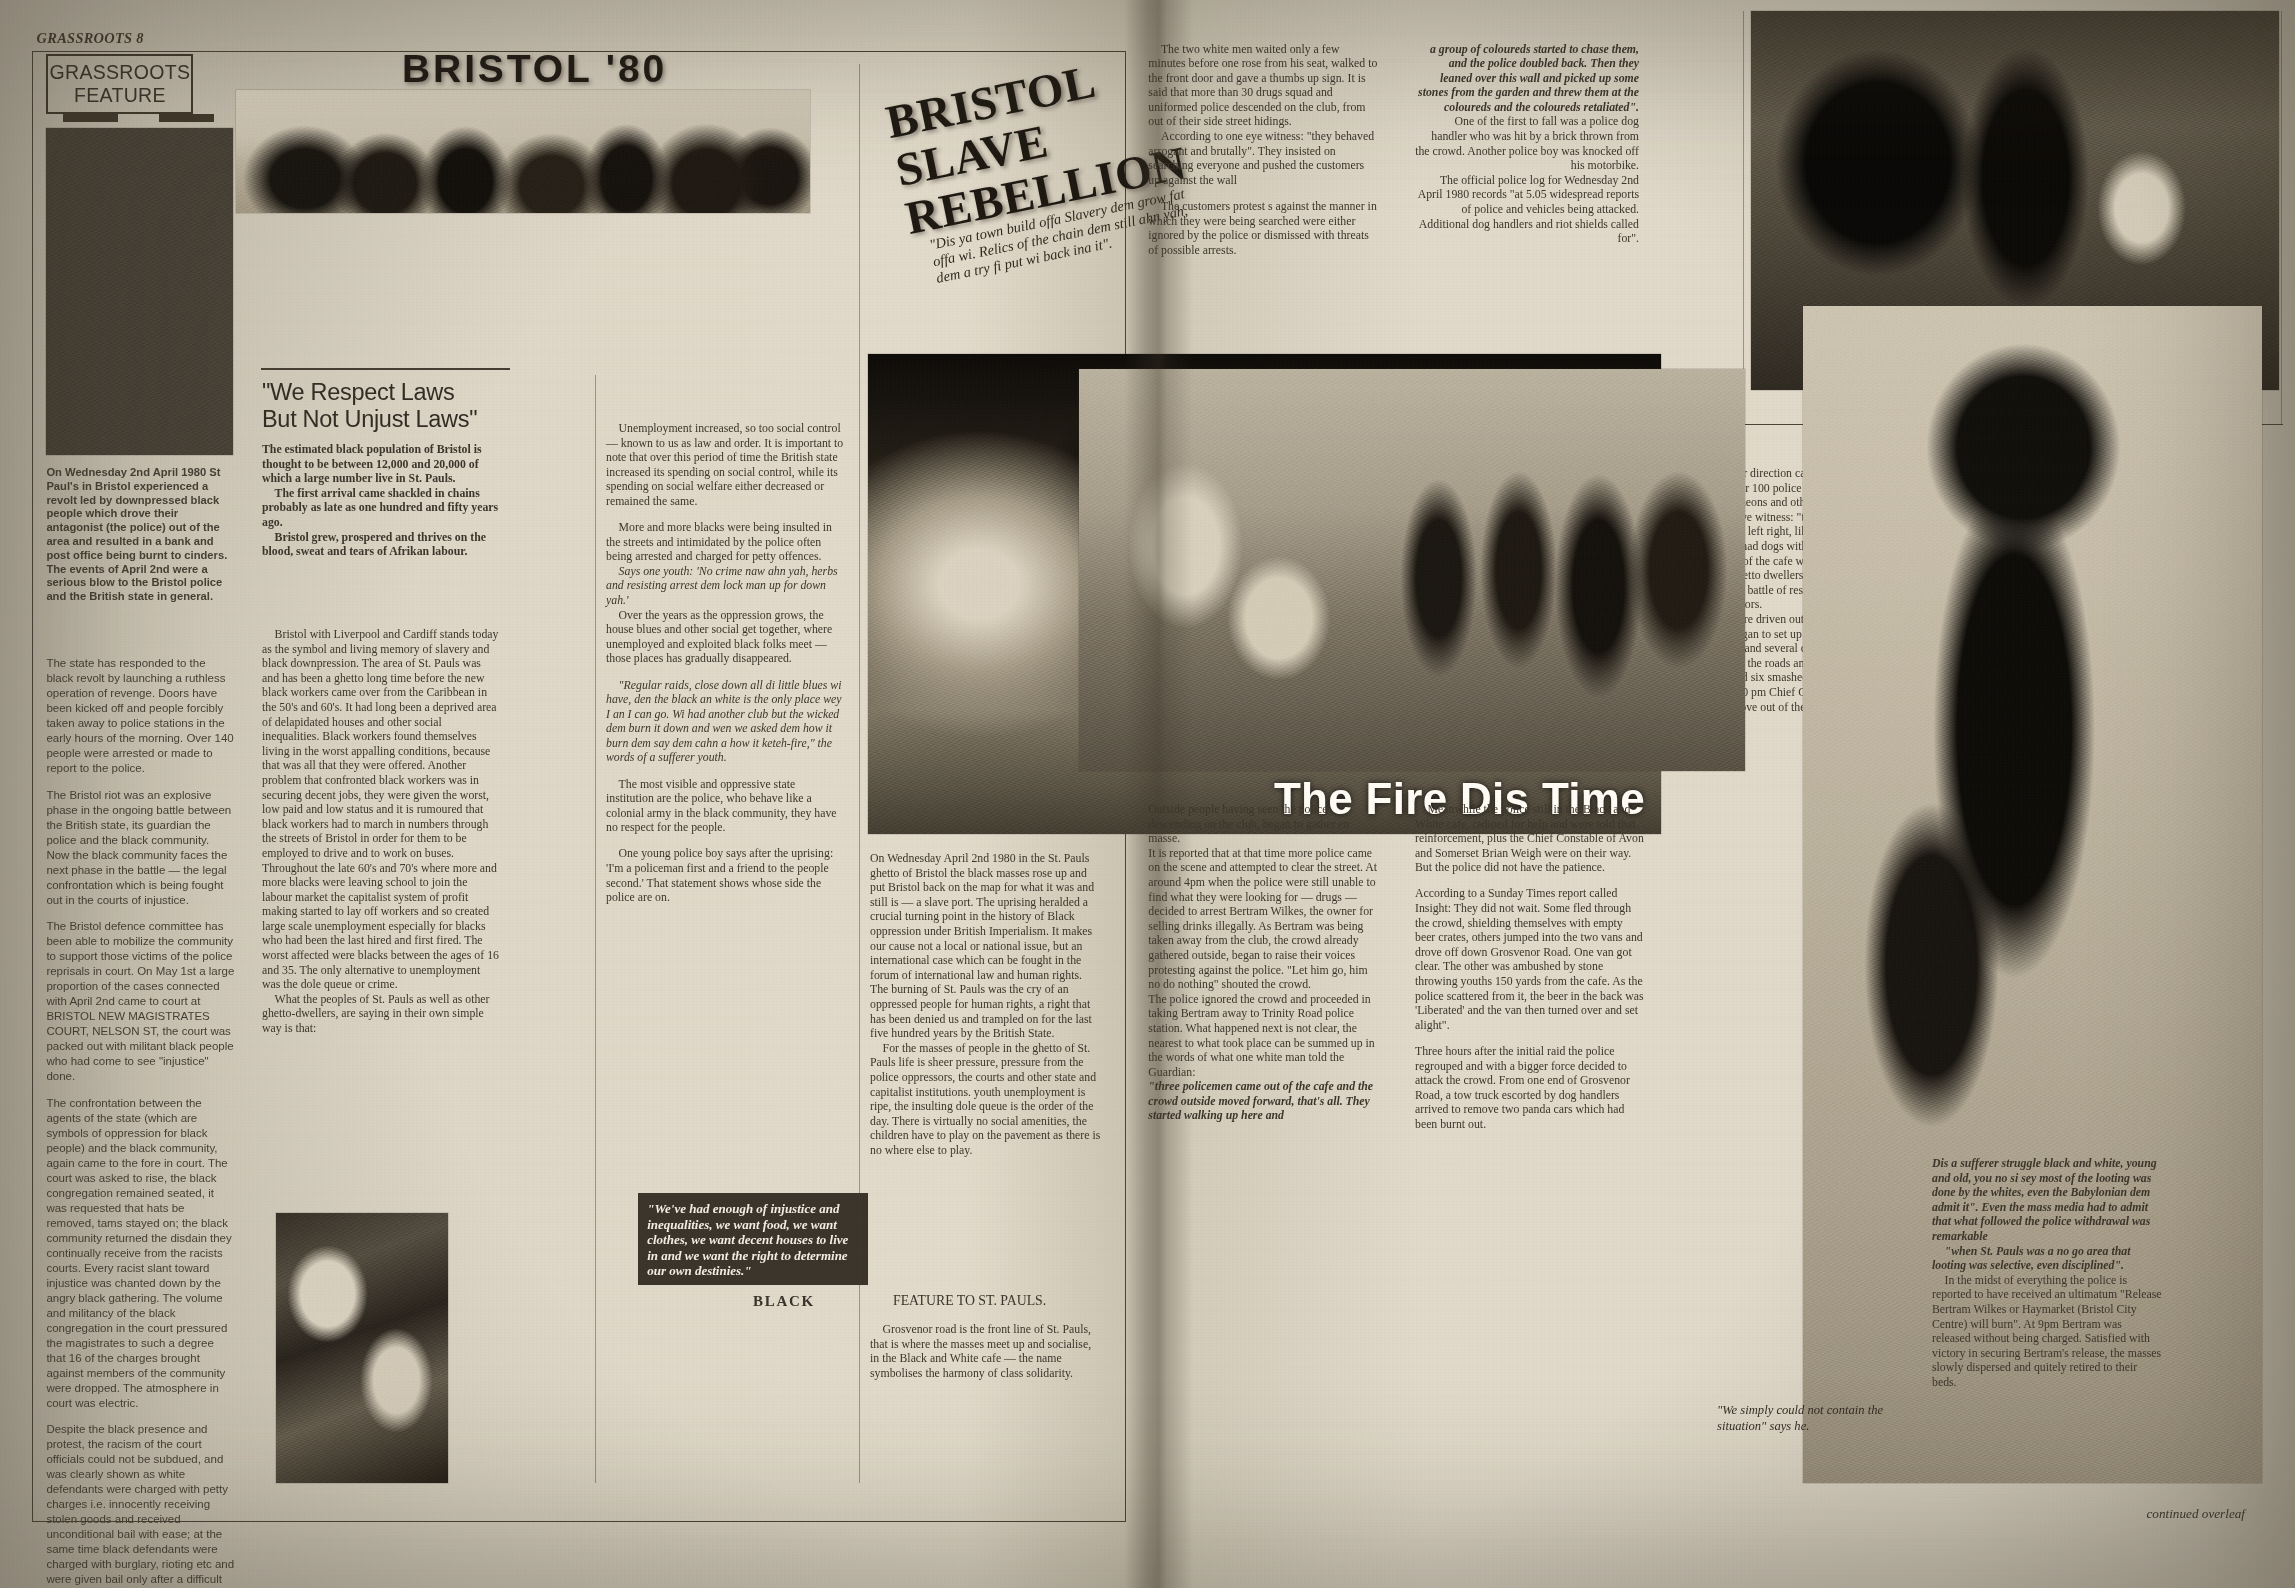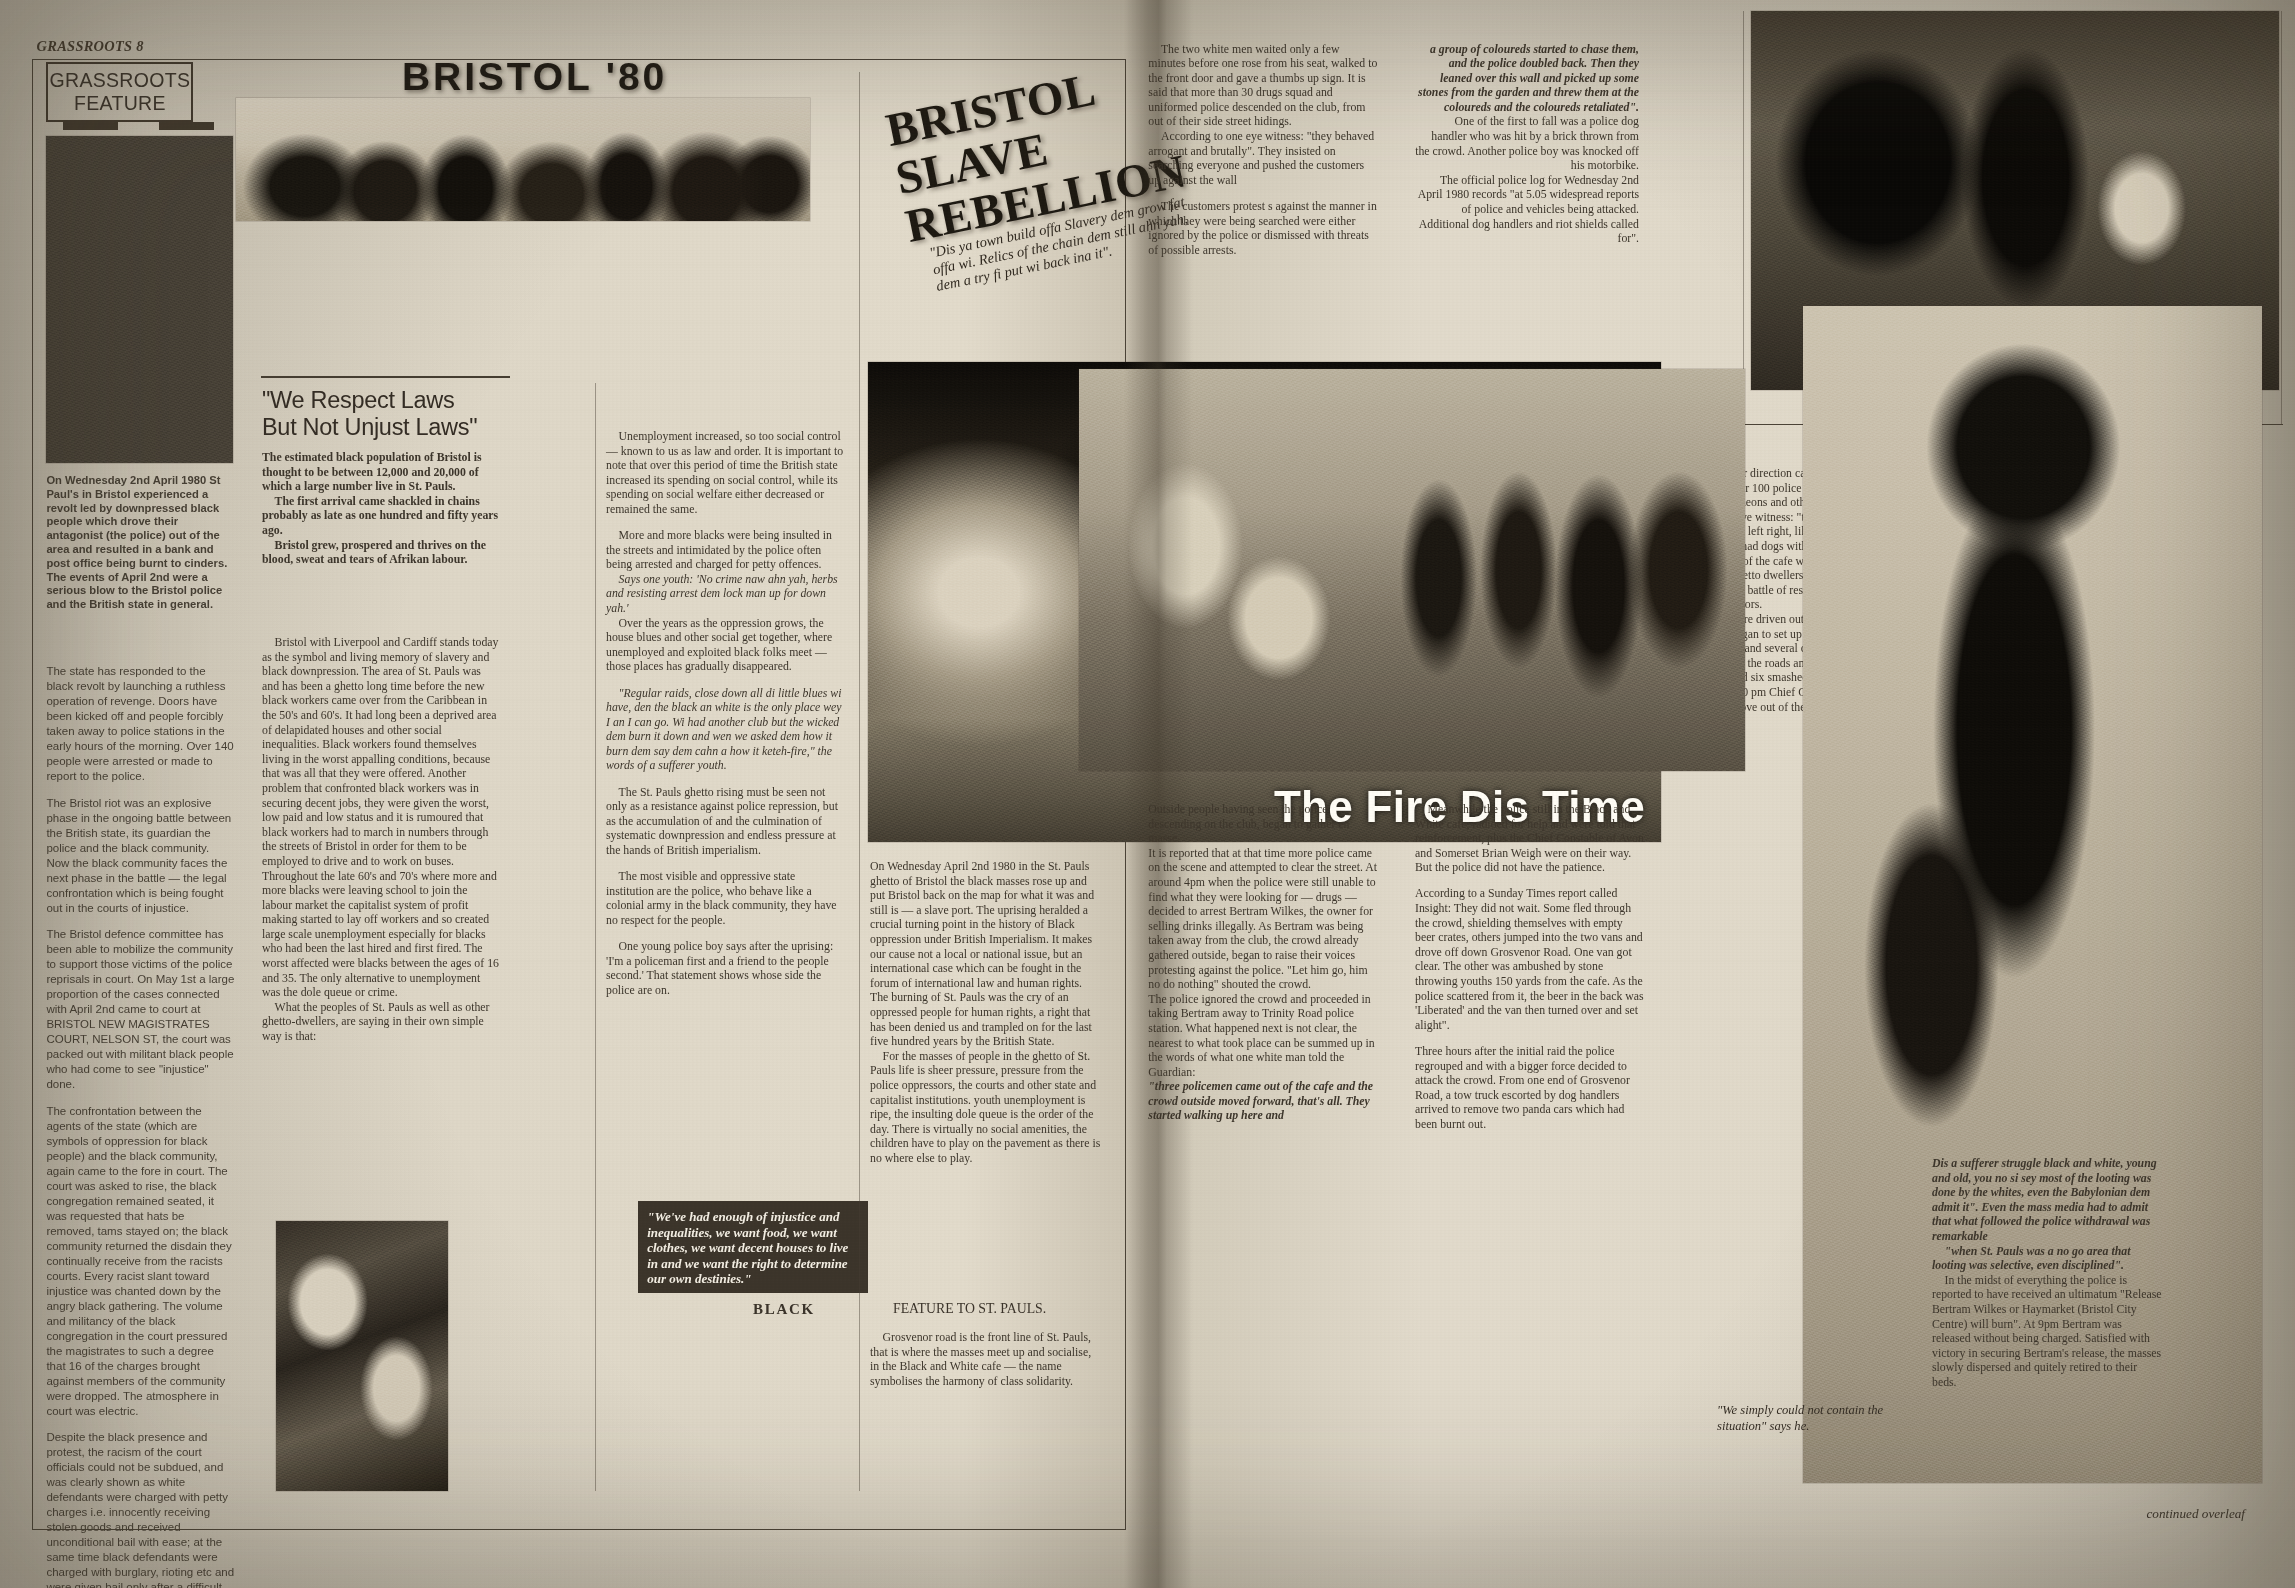--- a/index.html
+++ b/index.html
@@ -32,21 +32,21 @@
   }
   .paper-noise{
     position:absolute; inset:0; pointer-events:none; opacity:.35;
     background-image:
       repeating-linear-gradient(0deg, rgba(120,108,88,.05) 0 1.1px, rgba(255,255,255,0) 1.1px 2.9px),
       repeating-linear-gradient(90deg, rgba(120,108,88,.04) 0 1.7px, rgba(255,255,255,0) 1.7px 4px);
   }
 
   
   .page { position:absolute; }
-  #page-left  { left:32px;  top:30px; width:1094px; height:1505px;margin-top:8px; }
+  #page-left  { left:32px;  top:30px; width:1094px; height:1505px; }
   #page-right { left:1154px;top:30px; width:1108px; height:1505px; }
 
   .folio {
     position:absolute; font-style:italic; font-weight:bold;
     font-size:14.4px; letter-spacing:0.3px; color:#433a2d;
     font-family:"Liberation Serif", serif;
   }
   #folio-left  { left:4.6px;  top:0px; }
   #folio-right { right:4.6px; top:0px; text-align:right; }
 
@@ -299,21 +299,20 @@
     </div>
 
     <div class="vrule" style="left:563px; top:345px; height:1108px;"></div>
 
     <div class="col body-serif" style="left:574px; top:391px; width:238px;">
       <p>Unemployment increased, so too social control — known to us as law and order. It is important to note that over this period of time the British state increased its spending on social control, while its spending on social welfare either decreased or remained the same.</p>
       <p class="gap">More and more blacks were being insulted in the streets and intimidated by the police often being arrested and charged for petty offences.</p>
       <p style="font-style:italic;">Says one youth: 'No crime naw ahn yah, herbs and resisting arrest dem lock man up for down yah.'</p>
       <p>Over the years as the oppression grows, the house blues and other social get together, where unemployed and exploited black folks meet — those places has gradually disappeared.</p>
       <p class="gap" style="font-style:italic;">"Regular raids, close down all di little blues wi have, den the black an white is the only place wey I an I can go. Wi had another club but the wicked dem burn it down and wen we asked dem how it burn dem say dem cahn a how it keteh-fire," the words of a sufferer youth.</p>
-      <p class="gap">The St. Pauls ghetto rising must be seen not only as a resistance against police repression, but as the accumulation of and the culmination of systematic downpression and endless pressure at the hands of British imperialism.</p>
       <p class="gap">The most visible and oppressive state institution are the police, who behave like a colonial army in the black community, they have no respect for the people.</p>
       <p class="gap">One young police boy says after the uprising: 'I'm a policeman first and a friend to the people second.' That statement shows whose side the police are on.</p>
     </div>
 
     <div id="quote-box">
       <span>"We've had enough of injustice and inequalities, we want food, we want clothes, we want decent houses to live in and we want the right to determine our own destinies."</span>
     </div>
     <div id="black-word">BLACK</div>
 
     <div class="photo" id="photo-hall">

